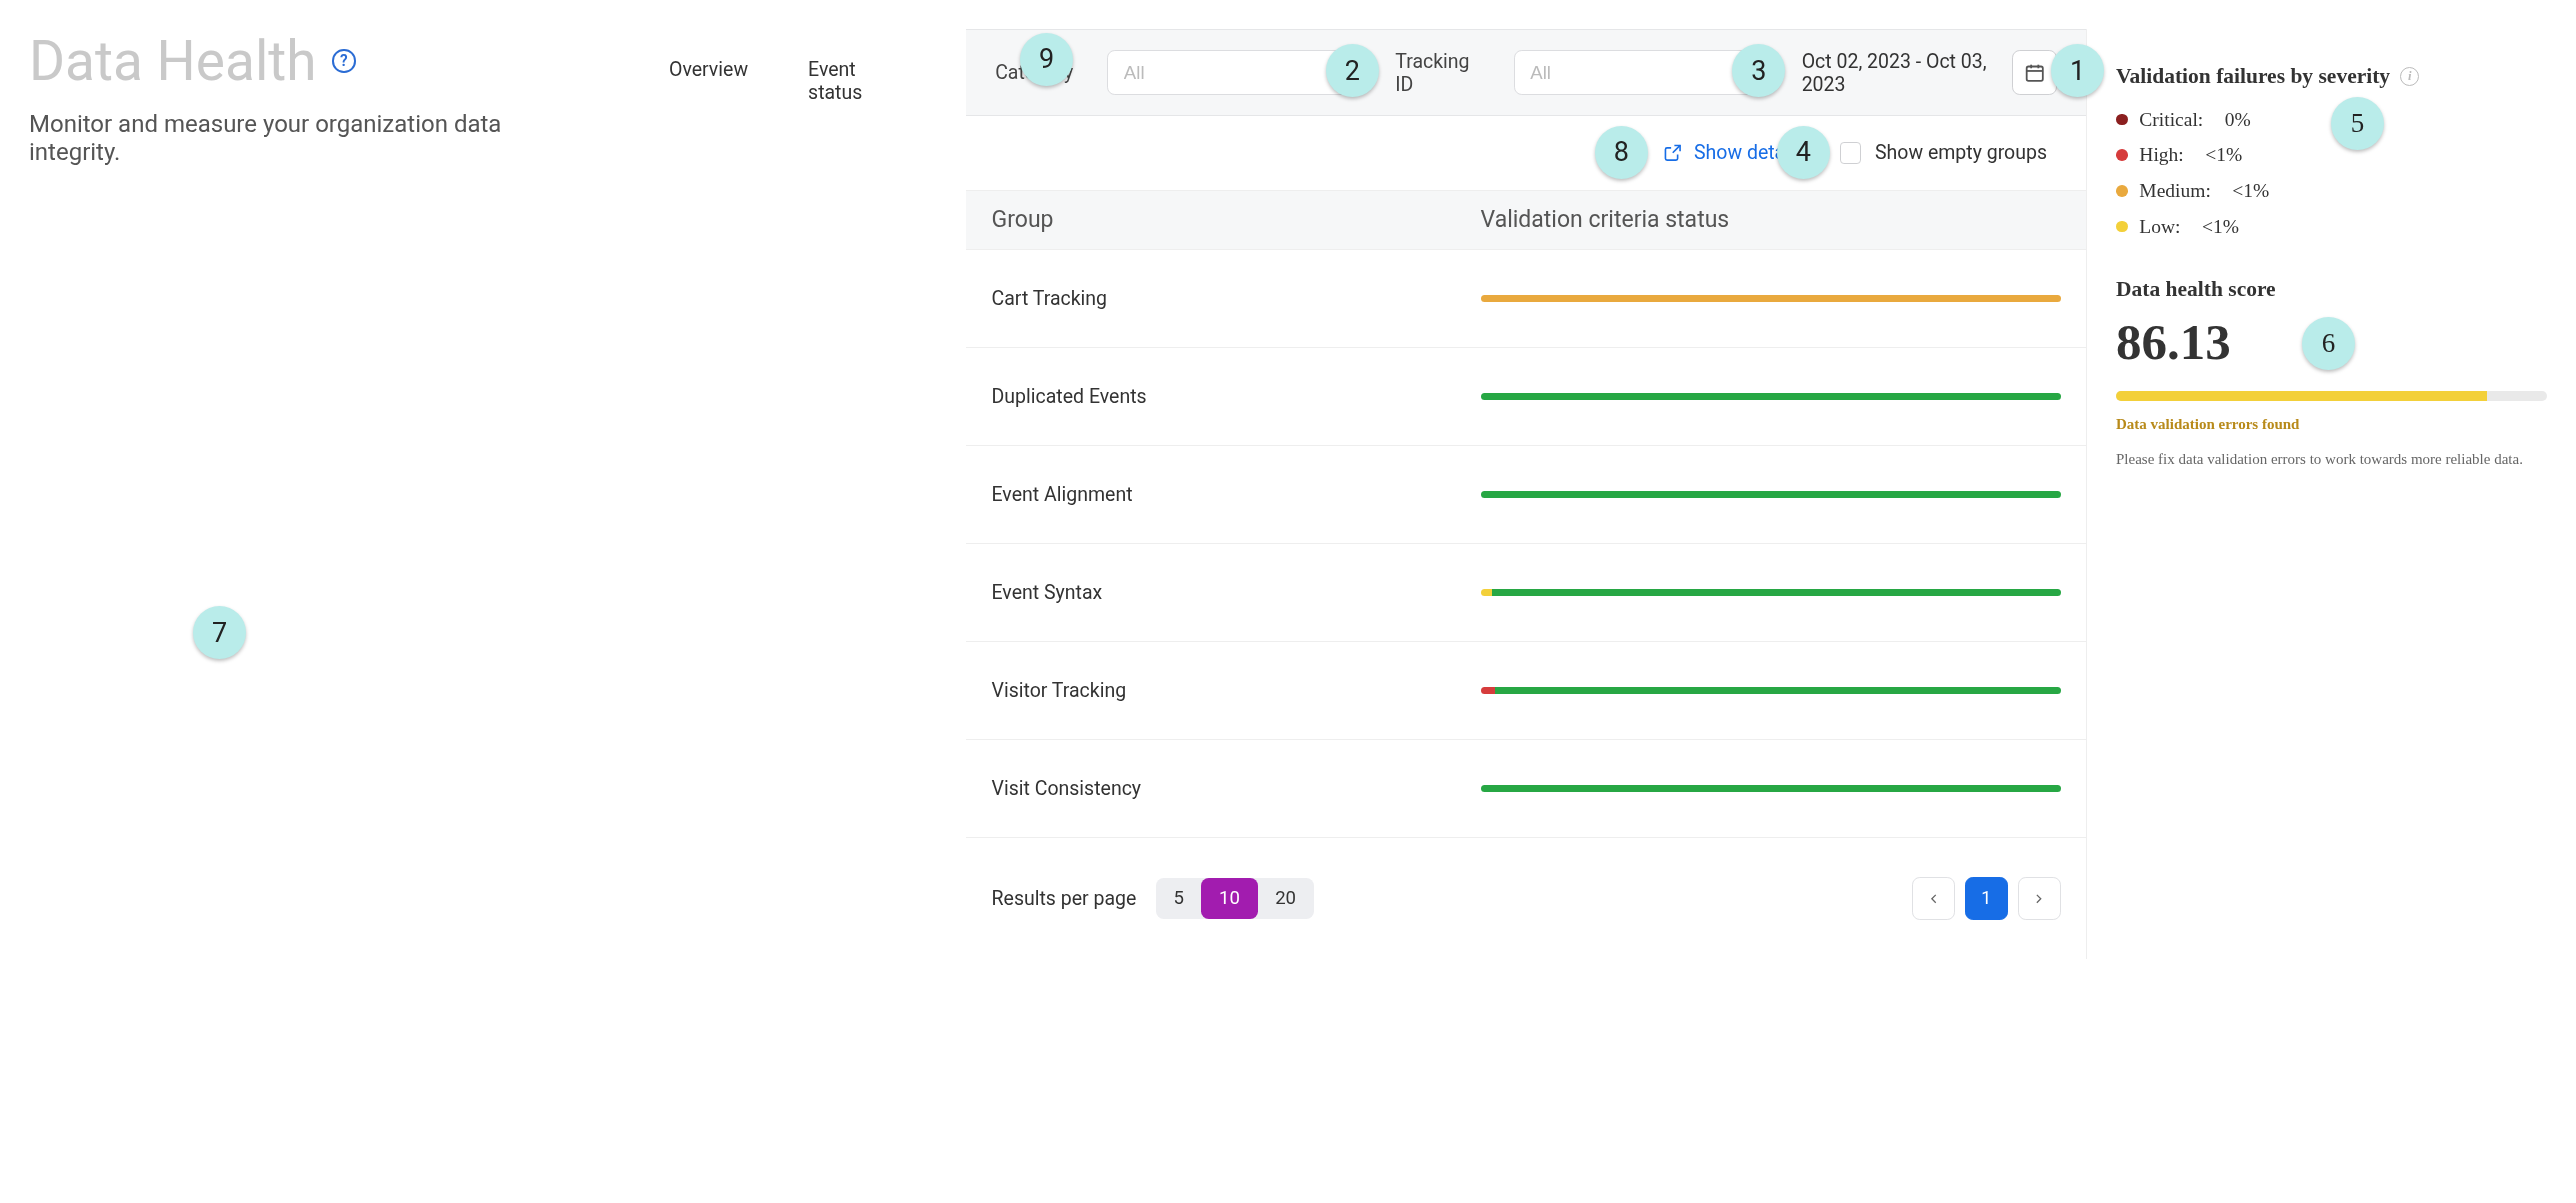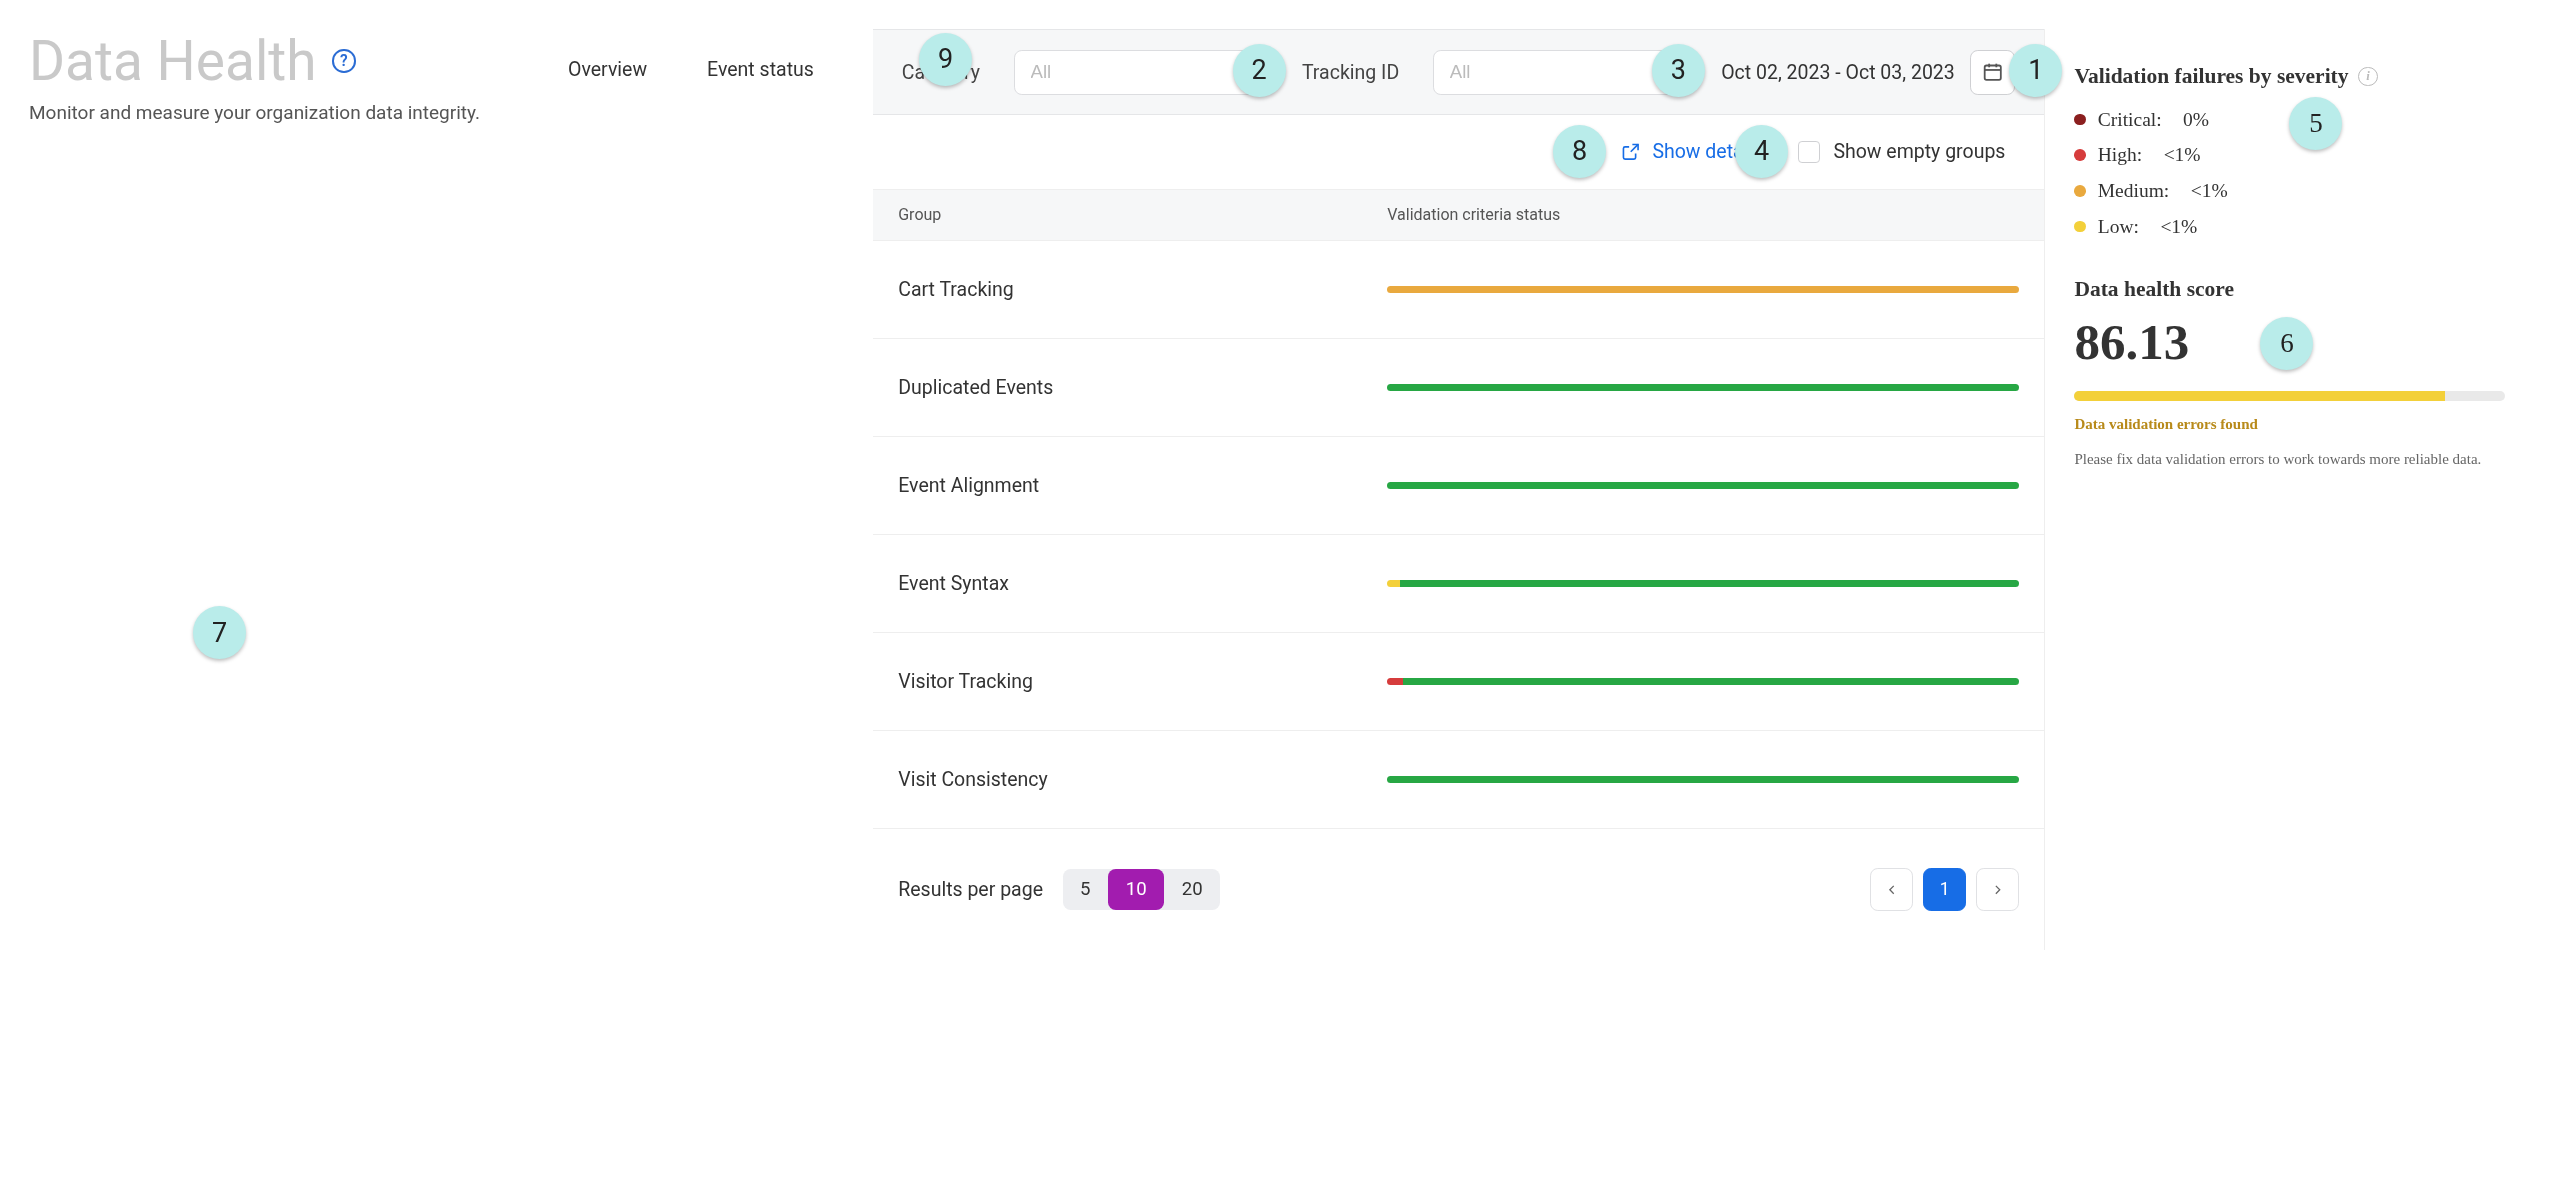--- a/index.html
+++ b/index.html
@@ -33,22 +33,22 @@
     border: 2px solid #2b6cd4;
     border-radius: 50%;
     color: #2b6cd4;
     font-size: 15.6px;
     font-weight: 600;
     display: flex;
     align-items: center;
     justify-content: center;
   }
   .subtitle {
-    margin-top: 8px;
-    font-size: 19px;
+    margin-top: 17px;
+    font-size: 24px;
     color: #555;
   }
   .tabs {
     display: flex;
     gap: 60px;
     padding: 29px 59px 17.6px 59px;
     font-size: 19.5px;
   }
   .tab { color: #333; cursor: pointer; }
   .tab.active { color: #333; }
@@ -130,21 +130,21 @@
   .checkbox .box {
     width: 21.5px;
     height: 21.5px;
     border: 1.5px solid #cfd0d3;
     border-radius: 3.9px;
     background: #fff;
   }
   .table-head {
     display: flex;
     padding: 15.6px 25.4px;
-    font-size: 16px;
+    font-size: 23px;
     color: #555;
     background: #f6f7f8;
     border-bottom: 1px solid #eee;
   }
   .col-group { width: 489px; }
   .col-status { flex: 1; }
   .row {
     display: flex;
     align-items: center;
     padding: 0 25.4px;

